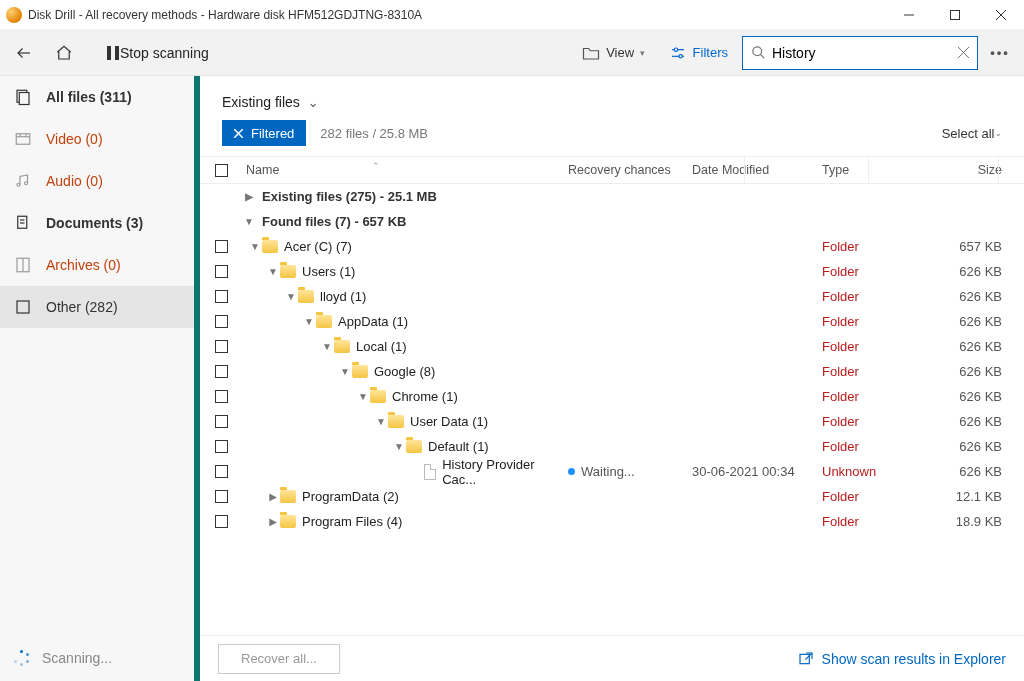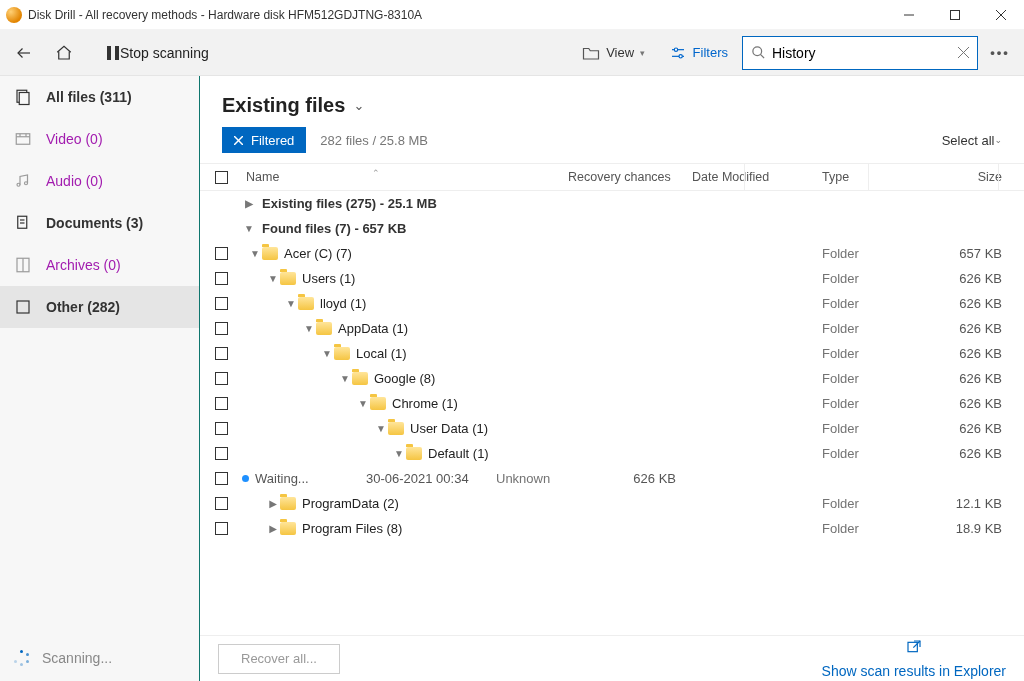--- a/index.html
+++ b/index.html
@@ -12,37 +12,37 @@
   .toolbar { height:46px; background:#f2f2f2; display:flex; align-items:center; padding:0 6px; gap:4px; border-bottom:1px solid #e5e5e5;}
   .tbtn { width:36px; height:36px; display:flex; align-items:center; justify-content:center; color:#333; border-radius:2px;}
   .stop-scan { display:flex; align-items:center; height:36px; padding:0 12px 0 6px; }
   .toolbar .spacer { flex:1;}
   .view-btn { display:flex; align-items:center; gap:6px; height:36px; padding:0 10px; color:#333;}
   .filters-btn { display:flex; align-items:center; gap:6px; height:36px; padding:0 10px; color:#0066cc;}
   .searchbox { width:236px; height:34px; border:1px solid #0067c0; display:flex; align-items:center; padding:0 8px; background:#fff;}
   .searchbox input { flex:1; border:none; outline:none; font-size:14px; padding-left:6px;}
   .more-btn { width:36px; height:36px; display:flex; align-items:center; justify-content:center; color:#555; font-weight:bold; letter-spacing:2px;}
   .body { display:flex; height:calc(681px - 30px - 46px); }
-  .sidebar { width:200px; background:#f7f7f7; border-right:1px solid #0f766e; display:flex; flex-direction:column;}
+  .sidebar { width:200px; background:#f7f7f7; border-right:6px solid #0f766e; display:flex; flex-direction:column;}
   .sb-item { display:flex; align-items:center; gap:14px; height:42px; padding-left:14px; color:#333; font-size:14px;}
-  .sb-item.muted { color:#a21caf;}
+  .sb-item.muted { color:#c2410c;}
   .sb-item.active { background:#e5e5e5;}
   .sb-ico { width:18px; height:18px; display:flex; align-items:center; justify-content:center; color:inherit;}
   .sb-status { margin-top:auto; height:46px; display:flex; align-items:center; gap:12px; padding-left:14px; color:#888; font-size:14px;}
   .spinner { width:16px; height:16px; position:relative;}
   .spinner span { position:absolute; width:3px; height:3px; border-radius:50%; background:#0067c0;}
   .spinner span:nth-child(1){ top:0; left:6px;}
   .spinner span:nth-child(2){ top:3px; left:12px; opacity:.7;}
   .spinner span:nth-child(3){ top:10px; left:12px; opacity:.5;}
   .spinner span:nth-child(4){ top:13px; left:6px; opacity:.35;}
   .spinner span:nth-child(5){ top:10px; left:0; opacity:.25;}
   .main { flex:1; display:flex; flex-direction:column; background:#fff;}
   .header { padding:18px 22px 10px 22px; }
   .header-row1 { display:flex; align-items:center; gap:8px;}
-  .header-title { font-size:20px; font-weight:700;text-align:right;}
+  .header-title { font-size:14px; font-weight:400;text-align:right;}
   .header-row2 { display:flex; align-items:center; gap:14px; margin-top:10px;}
   .filtered-chip { background:#0067c0; color:#fff; height:26px; display:flex; align-items:center; gap:8px; padding:0 12px; font-size:13px;}
   .file-count { color:#777; font-size:13px;}
   .select-all { margin-left:auto; display:flex; align-items:center; color:#333; font-size:13px;}
   .cols { display:flex; align-items:center; height:28px; border-top:1px solid #eee; border-bottom:1px solid #eee; font-size:12.5px; color:#555; position:relative;}
   .col-check { width:42px; display:flex; justify-content:center;}
   .col-name { flex:1; padding-left:4px; position:relative;}
   .col-name .sort-caret { position:absolute; left:130px; top:-2px; font-size:9px; color:#999;}
   .col-rec { width:124px;}
   .col-date { width:130px;}
@@ -53,26 +53,26 @@
   .row { display:flex; align-items:center; height:25px; font-size:13px;}
   .group-row { font-weight:600; color:#333; padding-left:0;}
   .caret { width:14px; display:inline-flex; justify-content:center; color:#777; font-size:10px;}
   .folder-ico { width:16px; height:13px; background:linear-gradient(#ffe59a,#f5c542); border-radius:2px; position:relative; margin-right:6px; display:inline-block;}
   .folder-ico::before{ content:""; position:absolute; top:-3px; left:0; width:7px; height:3px; background:#f5c542; border-radius:1px 1px 0 0;}
   .file-ico { width:13px; height:16px; border:1px solid #bbb; background:#fff; margin-right:6px; display:inline-block; position:relative;}
   .file-ico::after { content:""; position:absolute; right:-1px; top:-1px; width:5px; height:5px; background:#fff; border-left:1px solid #bbb; border-bottom:1px solid #bbb;}
   .name-cell { flex:1; display:flex; align-items:center;}
   .rec-cell { width:124px; color:#555; display:flex; align-items:center; gap:6px;}
   .date-cell { width:130px; color:#555;}
-  .type-cell { width:116px; color:#737373;}
+  .type-cell { width:116px; color:#b91c1c;}
   .size-cell { width:86px; text-align:right; padding-right:22px; color:#555;}
   .dot-blue { width:7px; height:7px; border-radius:50%; background:#1e90ff; display:inline-block;}
   .footer { height:46px; border-top:1px solid #eee; display:flex; align-items:center; padding:12px 18px;}
   .recover-btn { height:30px; border:1px solid #ccc; color:#999; background:#fff; padding:0 22px; font-size:13px;}
-  .explorer-link { margin-left:auto; color:#0067c0; display:flex; align-items:center; gap:8px; font-size:14px;flex-direction:column;}
+  .explorer-link { margin-left:auto; color:#0067c0; display:flex; align-items:center; gap:8px; font-size:14px;}
   .chk { width:13px; height:13px; border:1.5px solid #333; display:inline-block;}
   svg { display:block;}
 </style>
 </head>
 <body>
 
 <div class="titlebar">
   <div class="app-ico"></div>
   <div class="title">Disk Drill - All recovery methods - Hardware disk HFM512GDJTNG-8310A</div>
   <div class="winbtns">
@@ -208,21 +208,21 @@
           </svg>
         </span>
       <span>Archives (0)</span>
     </div>
     <div class="sb-item active">
       <span class="sb-ico">
           <svg width="18" height="18" viewBox="0 0 24 24" fill="none" stroke="#333" stroke-width="1.6">
             <rect x="4" y="4" width="16" height="16"></rect>
           </svg>
         </span>
-      <span style="font-weight:700">Other (282)</span>
+      <span style="font-weight:400">Other (282)</span>
     </div>
     <div class="sb-status">
       <span class="spinner">
           <span></span>
           <span></span>
           <span></span>
           <span></span>
           <span></span>
         </span>
       <span>Scanning...</span>
@@ -402,20 +402,25 @@
           </div>
           <div class="rec-cell"></div>
           <div class="date-cell"></div>
           <div class="type-cell">Folder</div>
           <div class="size-cell">626 KB</div>
         </div>
         <div class="row">
           <div class="col-check">
             <span class="chk"></span>
           </div>
+          <div class="name-cell" style="padding-left: 168px;">
+            <span class="caret">&nbsp;</span>
+            <span class="file-ico"></span>
+            <span>History Provider Cac...</span>
+          </div>
           <div class="rec-cell">
             <span class="dot-blue"></span>
             <span>Waiting...</span>
           </div>
           <div class="date-cell">30-06-2021 00:34</div>
           <div class="type-cell">Unknown</div>
           <div class="size-cell">626 KB</div>
         </div>
         <div class="row">
           <div class="col-check">
@@ -431,21 +436,21 @@
           <div class="type-cell">Folder</div>
           <div class="size-cell">12.1 KB</div>
         </div>
         <div class="row">
           <div class="col-check">
             <span class="chk"></span>
           </div>
           <div class="name-cell" style="padding-left: 24px;">
             <span class="caret">▶</span>
             <span class="folder-ico"></span>
-            <span>Program Files (8)</span>
+            <span>Program Files (4)</span>
           </div>
           <div class="rec-cell"></div>
           <div class="date-cell"></div>
           <div class="type-cell">Folder</div>
           <div class="size-cell">18.9 KB</div>
         </div>
       </div>
 
     <div class="footer">
       <button class="recover-btn">Recover all...</button>

